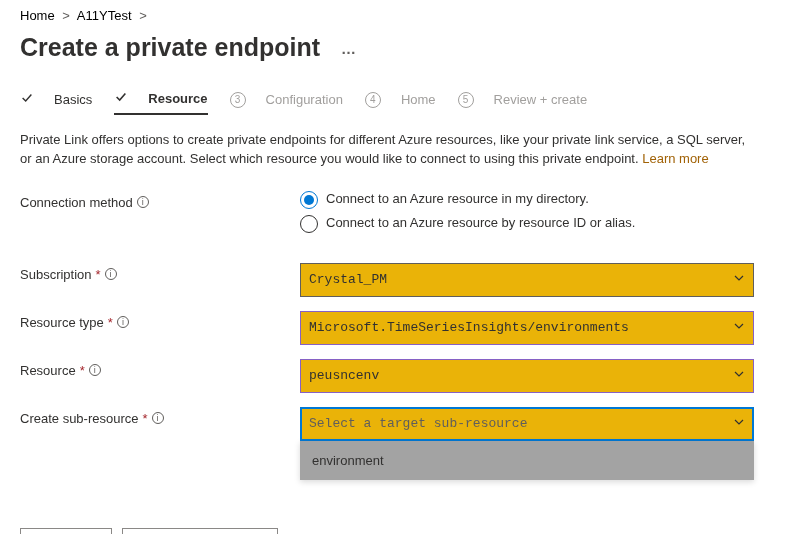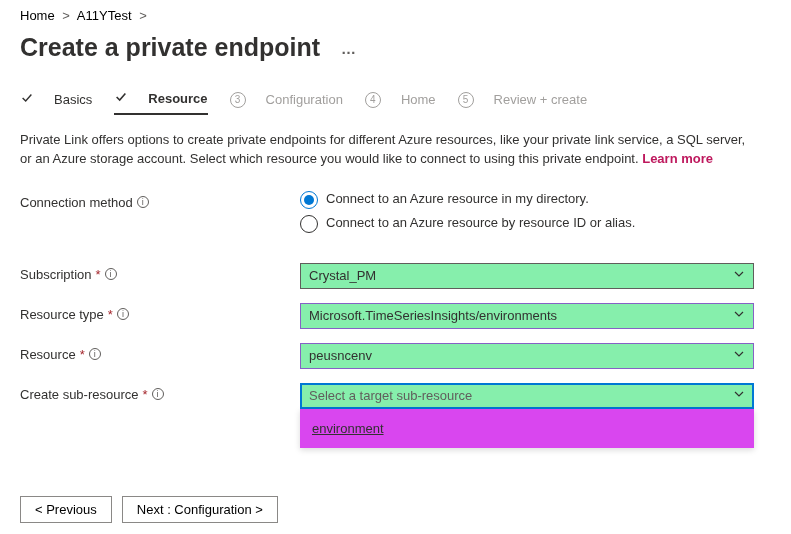--- a/index.html
+++ b/index.html
@@ -24,21 +24,21 @@
     width: 16px; height: 16px; border-radius: 50%; border: 1px solid #a19f9d;
     display: flex; align-items: center; justify-content: center;
     font-size: 10px; color: #a19f9d;
   }
   .tab.done svg { width: 14px; height: 14px; }
   .tab.done .chk { stroke: #323130; }
   .tab.active { border-bottom: 2px solid #323130; font-weight: 600; }
   .tab.disabled { color: #a19f9d; }
 
   .desc { font-size: 13px; color: #323130; line-height: 1.45; margin-bottom: 22px; max-width: 740px; }
-  .desc a { color: #be185d; text-decoration: none; cursor: pointer; font-weight: bold; }
+  .desc a { color: #a16207; text-decoration: none; cursor: pointer; }
 
   .field-row { display: flex; align-items: flex-start; margin-bottom: 14px; }
   .field-label {
     width: 280px; flex-shrink: 0; font-size: 13px; display: flex; align-items: center; gap: 4px;
     padding-top: 4px;
   }
   .req { color: #a4262c; }
   .info-icon {
     width: 12px; height: 12px; border: 1px solid #605e5c; border-radius: 50%;
     display: inline-flex; align-items: center; justify-content: center;
@@ -51,32 +51,33 @@
     width: 18px; height: 18px; border: 1px solid #323130; border-radius: 50%;
     display: flex; align-items: center; justify-content: center;
   }
   .radio.checked { border-color: #0078d4; }
   .radio.checked::after {
     content: ""; width: 10px; height: 10px; background: #0078d4; border-radius: 50%;
   }
 
   .dropdown {
     border: 1px solid #605e5c; height: 26px; display: flex; align-items: center;
-    padding: 0 8px; justify-content: space-between; cursor: pointer; background: #86efac;
+    padding: 16px 8px; justify-content: space-between; cursor: pointer; background: #eab308;
     font-size: 13px;
+    font-family: Liberation Mono, monospace;
   }
   .dropdown.purple { border-color: #8661c5; }
   .dropdown.focus { border: 1px solid #0078d4; box-shadow: 0 0 0 1px #0078d4 inset; }
   .dropdown .placeholder { color: #605e5c; }
   .chevron svg { width: 12px; height: 12px; }
 
   .options {
     margin-top: 0; border-top: none;
     box-shadow: 0 2px 6px rgba(0,0,0,0.15);
-    background: #d946ef; max-width: 454px; text-decoration: underline;
+    background: #a3a3a3; max-width: 454px;
   }
   .option { padding: 12px 12px; cursor: pointer; font-size: 13px; }
 
   .footer {
     position: relative; margin-top: 48px; display: flex; gap: 10px;
   }
   .btn {
     border: 1px solid #8a8886; background: #fff; padding: 5px 14px;
     font-size: 13px; cursor: pointer;
   }

